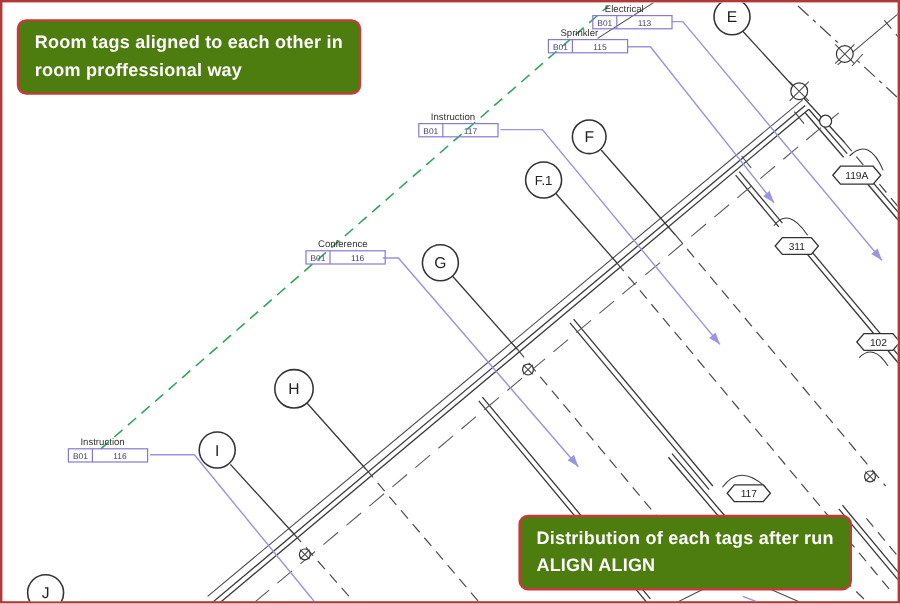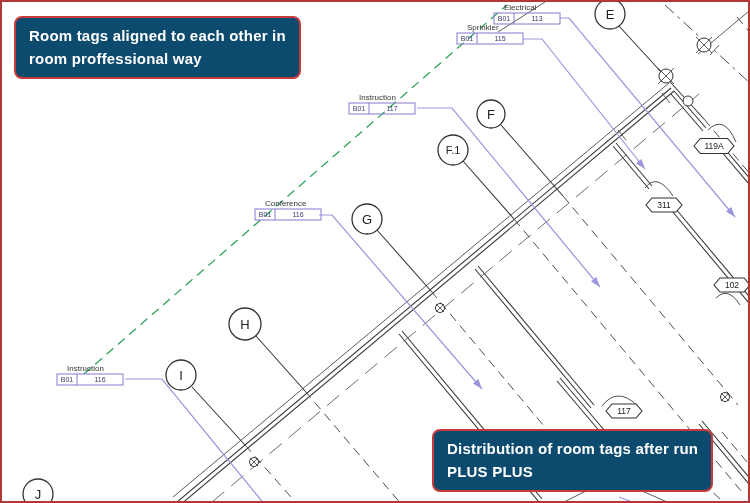--- a/index.html
+++ b/index.html
@@ -15,21 +15,21 @@
   .dashdot{stroke:#4a4a4a;stroke-width:1;fill:none;stroke-dasharray:12 5 3 5;}
   .cdash{stroke:#5a5a5a;stroke-width:0.9;fill:none;stroke-dasharray:16 9;}
   .gdash{stroke:#4a4a4a;stroke-width:1;fill:none;stroke-dasharray:9 6;}
   .lav  {stroke:#9a95dd;stroke-width:1.2;fill:none;}
   .lavfill{fill:#9a95dd;stroke:none;}
   .green{stroke:#2fa45c;stroke-width:1.3;fill:none;stroke-dasharray:9 6;}
   .arc  {stroke:#3a3a3a;stroke-width:0.9;fill:none;}
   .col  {stroke:#333;stroke-width:1;fill:#fff;}
   
   .note{
-    position:absolute;background:#0c4a6e;border:2px solid #c53b3b;border-radius:8px;
+    position:absolute;background:#4d7c0f;border:2px solid #c53b3b;border-radius:8px;
     color:#fff;font-weight:bold;font-size:15px;line-height:1.5;padding:7px 13px;
     letter-spacing:.2px;
   }
   .note div{white-space:nowrap;}
   
   text{font-family:"Liberation Sans",sans-serif;fill:#222;}
   .bubtxt{fill:#222;}
   .tagtxt{font-size:8px;fill:#333;}
   .boxtxt{font-size:7px;fill:#3a3a6a;}
   .hextxt{font-size:8.5px;fill:#222;}
@@ -187,16 +187,16 @@
           <text x="622" y="412" text-anchor="middle" class="hextxt">117</text>
         </g>
       </g>
   </svg>
 
   <div class="note" style="left:12px;top:14px;">
     <div>Room tags aligned to each other in</div>
     <div>room proffessional way</div>
   </div>
   <div class="note" style="left:430px;top:427px;">
-    <div>Distribution of room tags after run</div>
-    <div>PLUS PLUS</div>
+    <div>Distribution of each tags after run</div>
+    <div>ALIGN ALIGN</div>
   </div>
 </div>
 
 </body></html>

